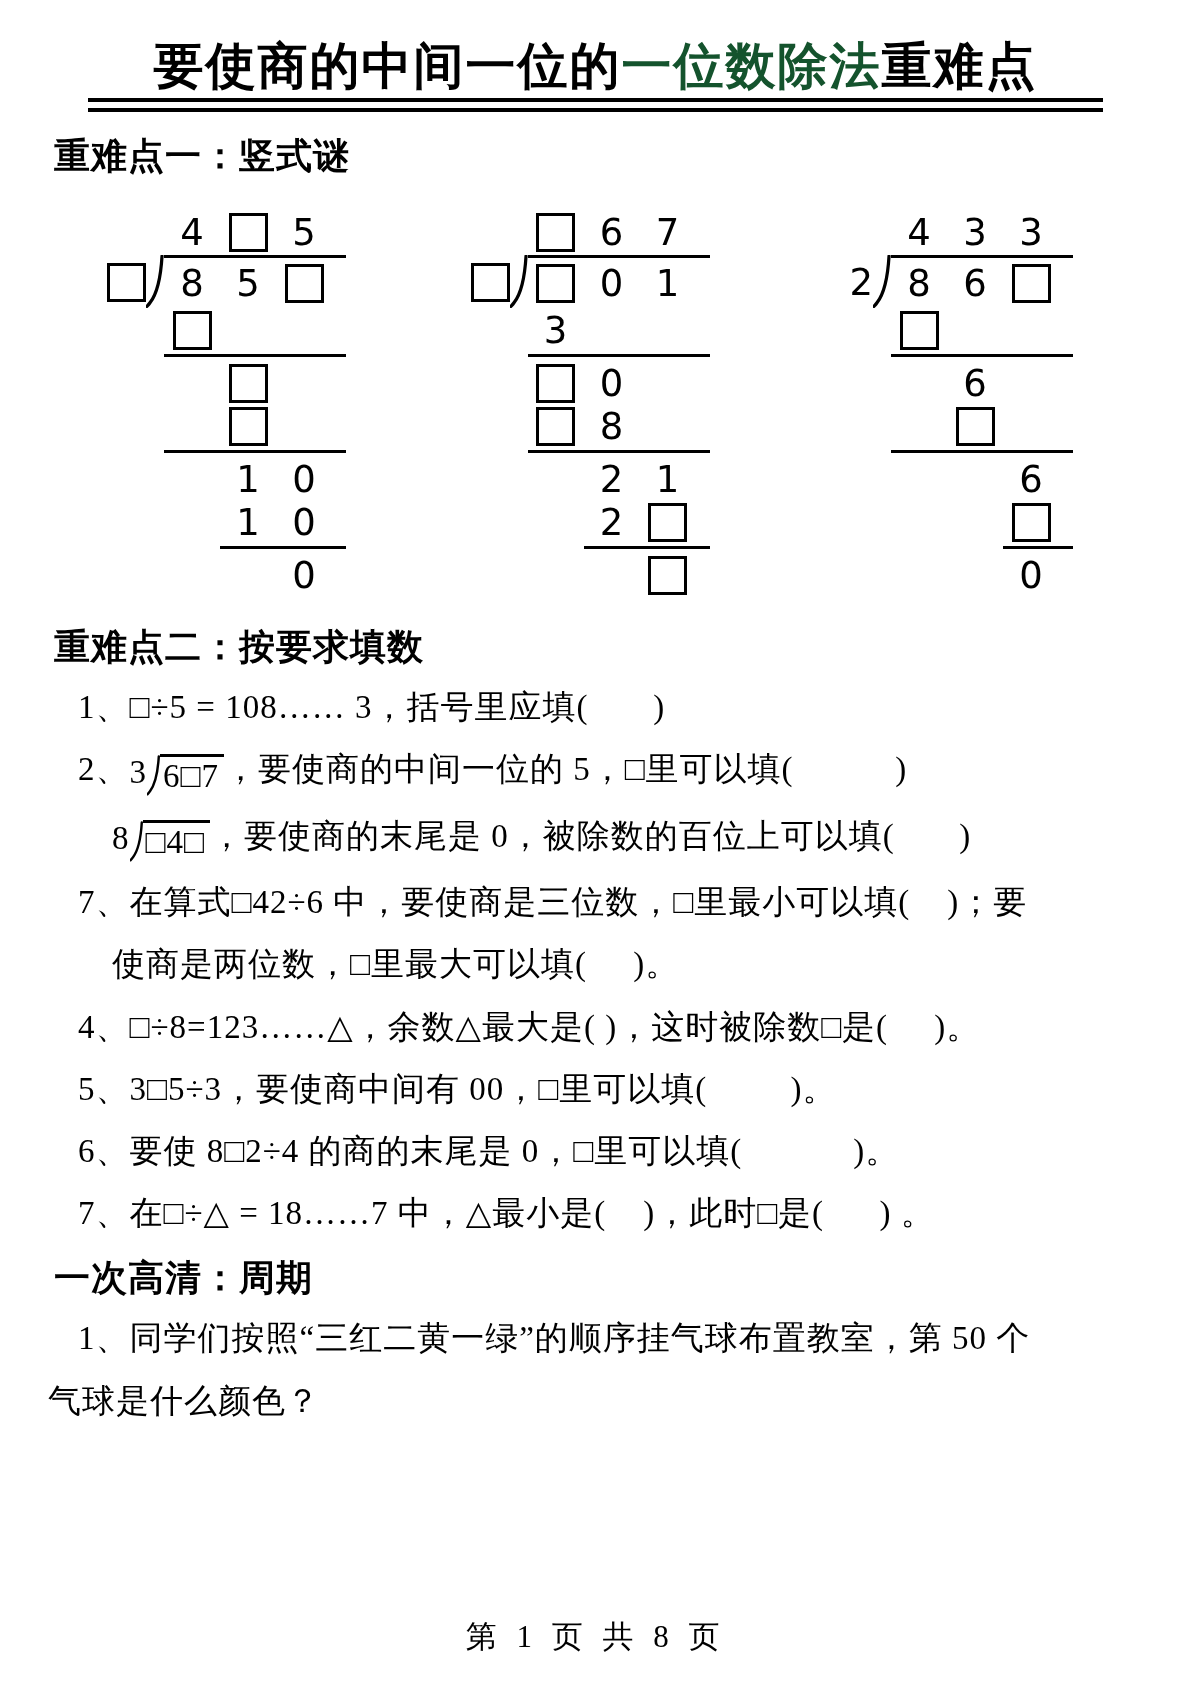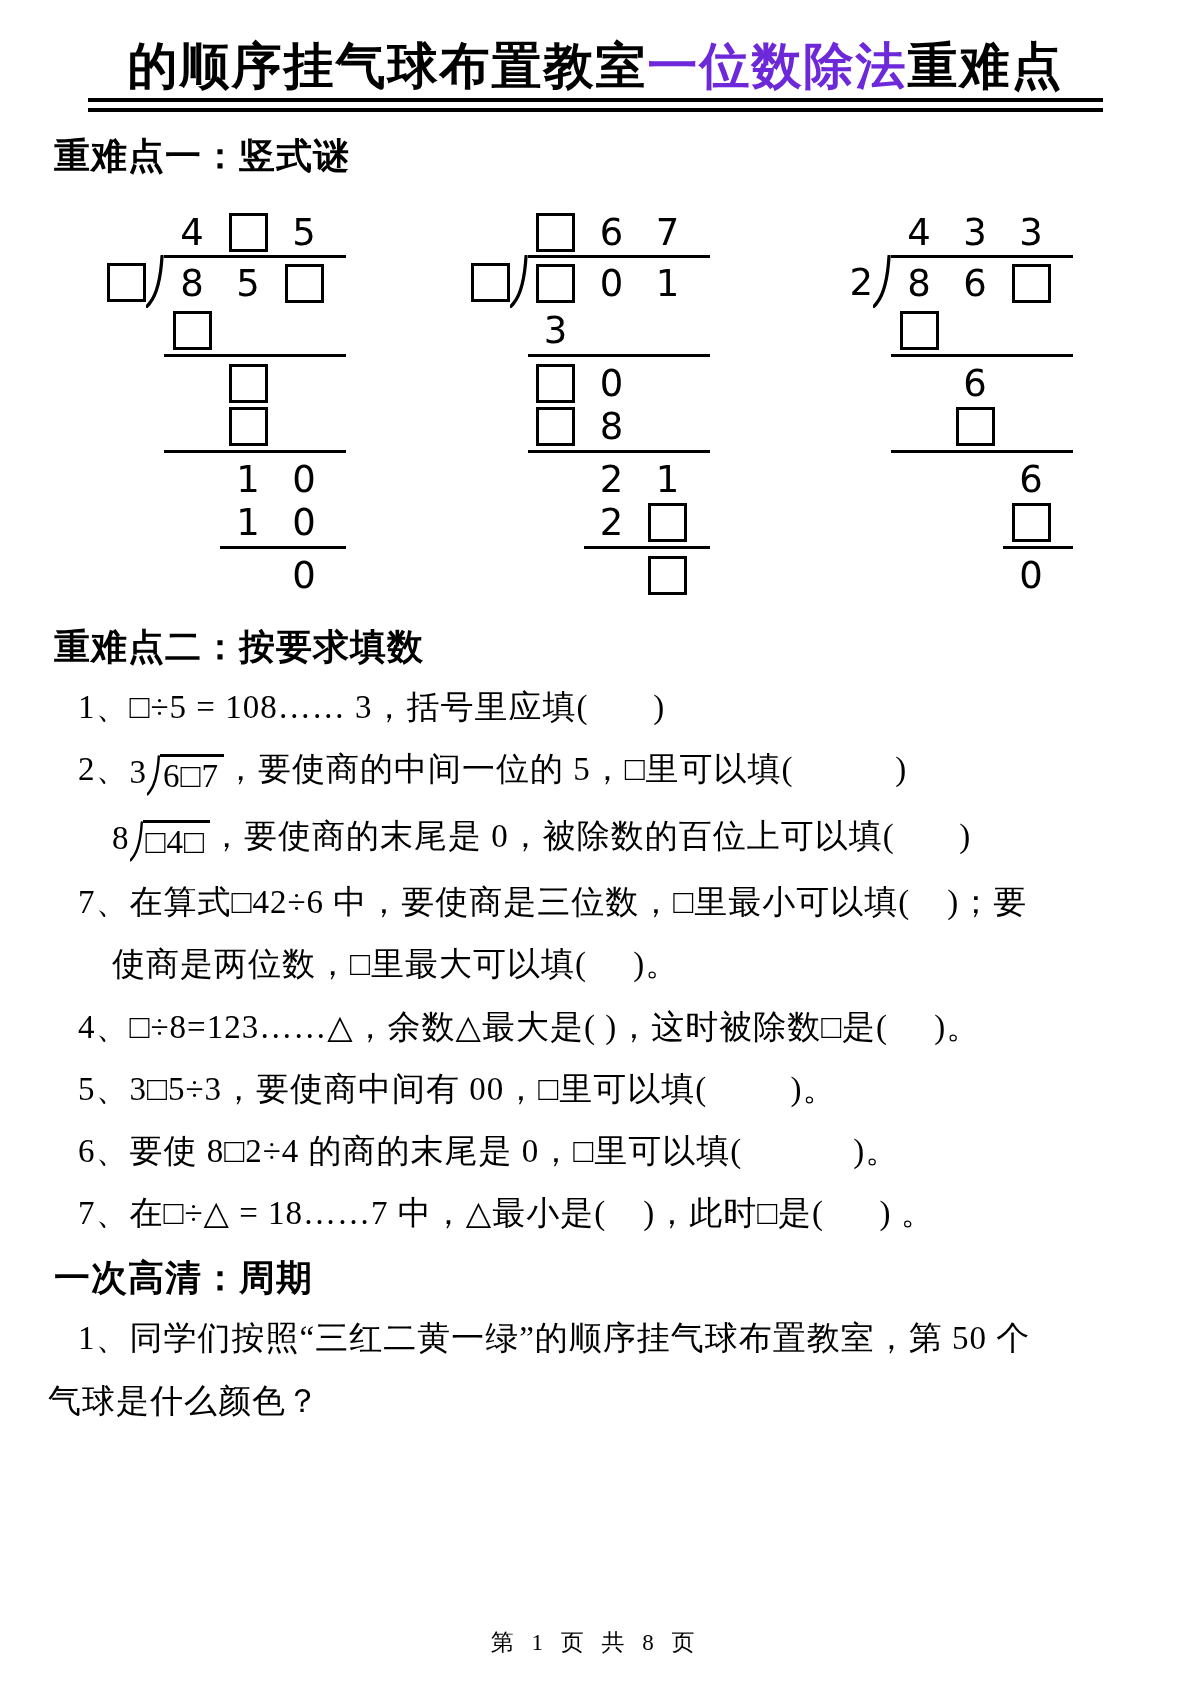--- a/index.html
+++ b/index.html
@@ -67,30 +67,30 @@
   .ind-f{margin-left:0;}
   .ildiv{
     display:inline-flex;align-items:flex-start;
     vertical-align:middle;transform:translateY(3px);
   }
   .ildiv-d{font-size:33px;line-height:1.15;}
   .ildiv-n{border-top:3px solid #000;padding:1px 5px 0 3px;font-size:33px;line-height:1.15;}
   
   .footer{
     position:absolute;left:0;right:0;bottom:26px;text-align:center;
-    font-size:23px;letter-spacing:6px;margin-top:39px;
+    font-size:31px;letter-spacing:6px;margin-top:39px;
   }
 </style>
 </head>
 <body>
 
 <div class="page">
 
   <div class="title">
-    <span>的顺序挂气球布置教室</span><span style="color: #6d28d9;">一位数除法</span><span>重难点</span>
+    <span>要使商的中间一位的</span><span style="color: #14532d;">一位数除法</span><span>重难点</span>
   </div>
   <div class="title-rule"></div>
 
 
   <div class="sec-h">重难点一：竖式谜</div>
 
   <div class="division-row" id="division-area">
       <div class="ldp">
         <div class="ldp-row ldp-q">
           <span class="ld-cell">4</span>

